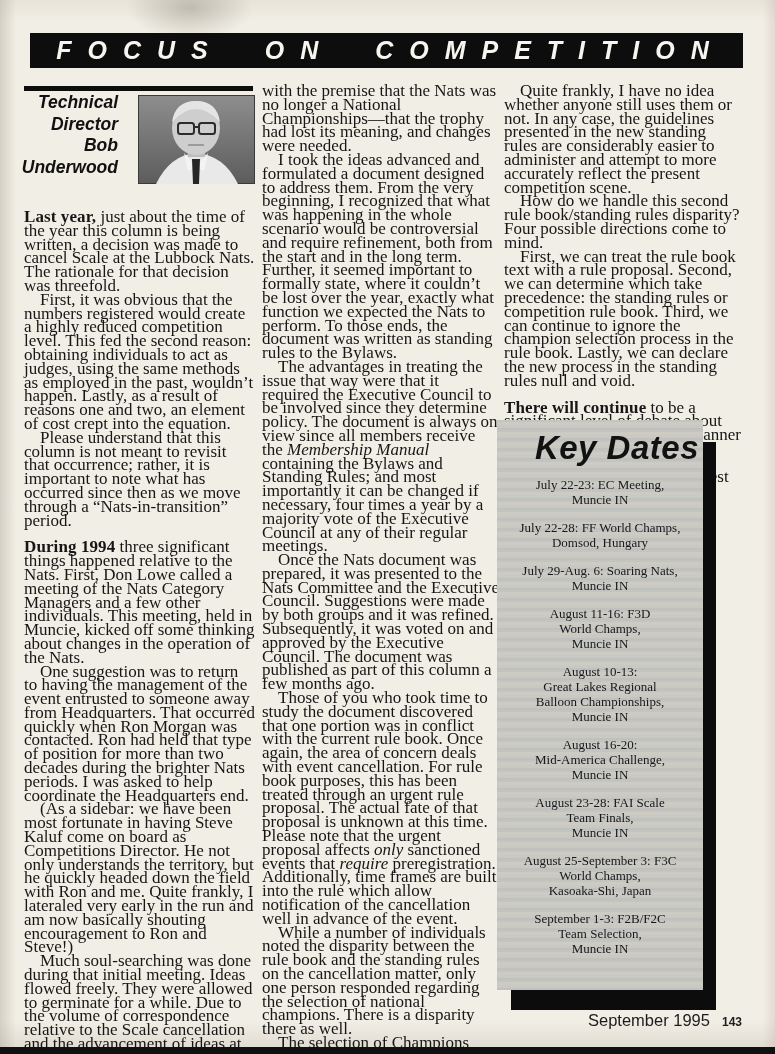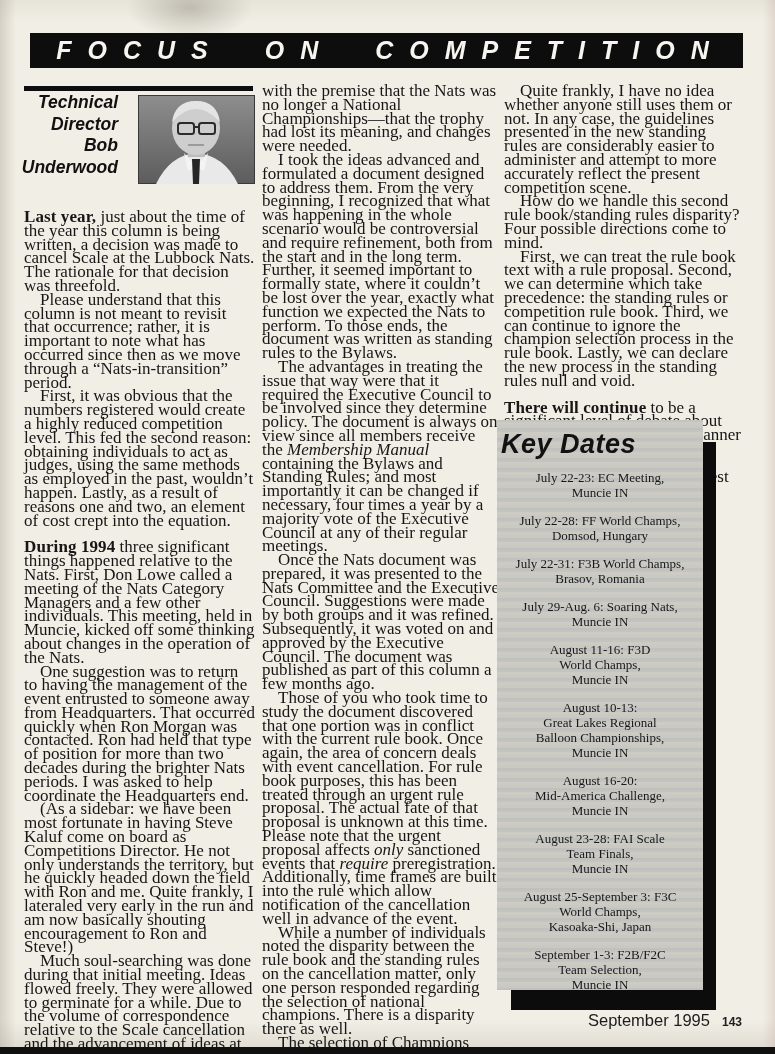--- a/index.html
+++ b/index.html
@@ -44,21 +44,21 @@
     background-color:#c9c8c1;
     background-image:repeating-linear-gradient(0deg,
       rgba(186,182,188,.45) 0px, rgba(186,182,188,.45) 2px,
       rgba(198,205,194,.40) 2px, rgba(198,205,194,.40) 5px,
       rgba(214,208,199,.35) 5px, rgba(214,208,199,.35) 8px,
       rgba(183,194,188,.40) 8px, rgba(183,194,188,.40) 10px);
     overflow:hidden;
   }
   .keydates-title {
     font-family:"Liberation Sans", sans-serif; font-weight:bold; font-style:italic;
-    font-size:27px; text-align:left; margin:9px 4px 10px; color:#121212; letter-spacing:.5px;
+    font-size:33px; text-align:right; margin:9px 4px 10px; color:#121212; letter-spacing:.5px;
   }
   .event {
     text-align:center; font-size:13px; line-height:15px; margin:0 8px 13px;
     white-space:pre-line; color:#17171c;
   }
   .footer {
     position:absolute; right:33px; top:1011px; font-family:"Liberation Sans", sans-serif;
     font-size:16.5px; color:#1c1c1c; white-space:nowrap;
   }
   .footer .pageno { font-weight:bold; margin-left:12px; font-size:12px; }
@@ -99,22 +99,22 @@
       <line x1="56" y1="32" x2="61" y2="32" stroke="#2b2b2b" stroke-width="2"></line>
       <line x1="50" y1="50" x2="66" y2="50" stroke="#8f8f8f" stroke-width="1.6"></line>
       <path d="M46 58 L58 72 L50 76 Z" fill="#f4f4f4"></path>
       <path d="M70 58 L58 72 L66 76 Z" fill="#f4f4f4"></path>
       <path d="M54 64 L62 64 L61 89 L55 89 Z" fill="#262626"></path>
     </svg>
   </div>
 
   <div class="col" id="col-1">
       <p><b>Last year,</b><span> just about the time of the year this column is being written, a decision was made to cancel Scale at the Lubbock Nats. The rationale for that decision was threefold.</span></p>
+      <p class="indent"><span>First, it was obvious that the numbers registered would create a highly reduced competition level. This fed the second reason: obtaining individuals to act as judges, using the same methods as employed in the past, wouldn’t happen. Lastly, as a result of reasons one and two, an element of cost crept into the equation.</span></p>
       <p class="indent"><span>Please understand that this column is not meant to revisit that occurrence; rather, it is important to note what has occurred since then as we move through a “Nats-in-transition” period.</span></p>
-      <p class="indent"><span>First, it was obvious that the numbers registered would create a highly reduced competition level. This fed the second reason: obtaining individuals to act as judges, using the same methods as employed in the past, wouldn’t happen. Lastly, as a result of reasons one and two, an element of cost crept into the equation.</span></p>
       <p class="space-before"><b>During 1994</b><span> three significant things happened relative to the Nats. First, Don Lowe called a meeting of the Nats Category Managers and a few other individuals. This meeting, held in Muncie, kicked off some thinking about changes in the operation of the Nats.</span></p>
       <p class="indent"><span>One suggestion was to return to having the management of the event entrusted to someone away from Headquarters. That occurred quickly when Ron Morgan was contacted. Ron had held that type of position for more than two decades during the brighter Nats periods. I was asked to help coordinate the Headquarters end.</span></p>
       <p class="indent"><span>(As a sidebar: we have been most fortunate in having Steve Kaluf come on board as Competitions Director. He not only understands the territory, but he quickly headed down the field with Ron and me. Quite frankly, I lateraled very early in the run and am now basically shouting encouragement to Ron and Steve!)</span></p>
       <p class="indent"><span>Much soul-searching was done during that initial meeting. Ideas flowed freely. They were allowed to germinate for a while. Due to the volume of correspondence relative to the Scale cancellation and the advancement of ideas at the meeting mentioned earlier, I felt compelled to write a Tech Director column containing thought on the subject. As you may recall, the gist of it was simply that the Nats was no longer a “National Championships.” I also provided some reasons for that thinking. Dozens of folks (about 50) responded to that column by letter and phone. Virtually everyone agreed</span></p>
     </div>
   <div class="col" id="col-2">
       <p><span>with the premise that the Nats was no longer a National Championships—that the trophy had lost its meaning, and changes were needed.</span></p>
       <p class="indent"><span>I took the ideas advanced and formulated a document designed to address them. From the very beginning, I recognized that what was happening in the whole scenario would be controversial and require refinement, both from the start and in the long term. Further, it seemed important to formally state, where it couldn’t be lost over the year, exactly what function we expected the Nats to perform. To those ends, the document was written as standing rules to the Bylaws.</span></p>
       <p class="indent"><span>The advantages in treating the issue that way were that it required the Executive Council to be involved since they determine policy. The document is always on view since all members receive the </span><i>Membership Manual</i><span> containing the Bylaws and Standing Rules; and most importantly it can be changed if necessary, four times a year by a majority vote of the Executive Council at any of their regular meetings.</span></p>
       <p class="indent"><span>Once the Nats document was prepared, it was presented to the Nats Committee and the Executive Council. Suggestions were made by both groups and it was refined. Subsequently, it was voted on and approved by the Executive Council. The document was published as part of this column a few months ago.</span></p>
@@ -130,22 +130,20 @@
     </div>
 
   <div class="keydates-shadow"></div>
   <div class="keydates">
     <div class="keydates-title">Key Dates</div>
     <div>
         <div class="event">July 22-23: EC Meeting,
 Muncie IN</div>
         <div class="event">July 22-28: FF World Champs,
 Domsod, Hungary</div>
-        <div class="event">July 22-31: F3B World Champs,
-Brasov, Romania</div>
         <div class="event">July 29-Aug. 6: Soaring Nats,
 Muncie IN</div>
         <div class="event">August 11-16: F3D
 World Champs,
 Muncie IN</div>
         <div class="event">August 10-13:
 Great Lakes Regional
 Balloon Championships,
 Muncie IN</div>
         <div class="event">August 16-20:

